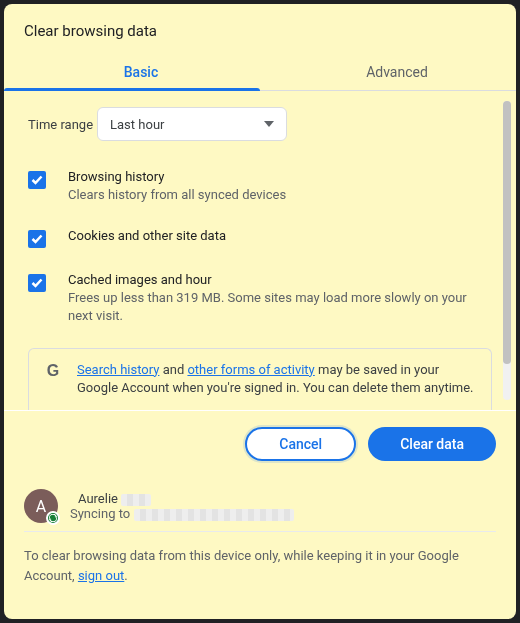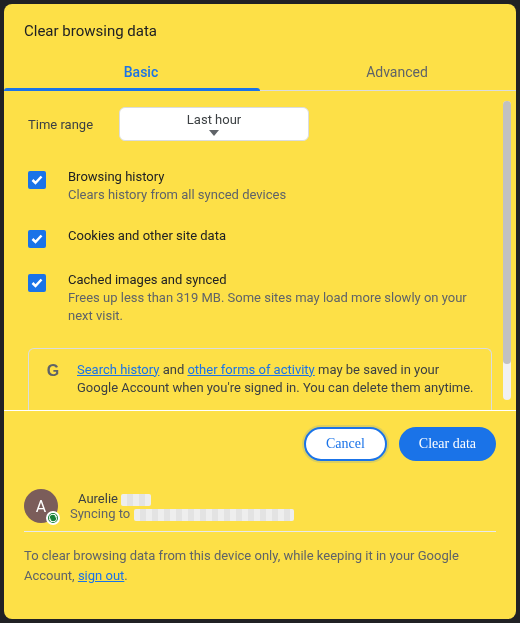--- a/index.html
+++ b/index.html
@@ -1,18 +1,18 @@
 <!DOCTYPE html>
 <html><head>
 <meta charset="utf-8">
 <style>
   * { box-sizing: border-box; margin: 0; padding: 0; }
   html, body { width: 520px; height: 623px; font-family: "Segoe UI", Roboto, Arial, sans-serif; font-size: 13px; color: #202124; background: #202124; }
   .dialog {
-    position: absolute; inset: 4px; background: #fde047; border-radius: 8px; overflow: hidden;
+    position: absolute; inset: 4px; background: #fef9c3; border-radius: 8px; overflow: hidden;
     display: flex; flex-direction: column;
   }
   .title {
     padding: 18px 20px 6px 20px; font-size: 15px; color: #202124;
   }
   .tabs {
     display: flex; border-bottom: 1px solid #dadce0; margin-top: 6px;
   }
   .tab {
     flex: 1; text-align: center; padding: 12px 0 10px 18px; font-size: 14px; color: #5f6368; cursor: pointer; position: relative;
@@ -31,27 +31,27 @@
     position: absolute; right: 3px; top: 10px; bottom: 10px; width: 12px;
     background: transparent;
   }
   .scrollbar-track {
     position: absolute; right: 2px; top: 0; bottom: 0; width: 8px; background: #f1f1f1; border-radius: 4px;
   }
   .scrollbar-thumb {
     position: absolute; right: 2px; top: 0; width: 8px; height: 88%; background: #c1c1c1; border-radius: 4px;
   }
   .row-time {
-    display: flex; align-items: center; gap: 26px; margin-bottom: 20px;
+    display: flex; align-items: center; gap: 4px; margin-bottom: 20px;
   }
   .row-time label { color: #3c4043; }
   .select {
     width: 190px; height: 34px; border: 1px solid #dadce0; border-radius: 6px;
-    display: flex; align-items: center; justify-content: space-between; padding: 4px 12px; cursor: pointer;
-    color: #3c4043; background: #fff; flex-direction: column;
+    display: flex; align-items: center; justify-content: space-between; padding: 12px 12px; cursor: pointer;
+    color: #3c4043; background: #fff;
   }
   .select svg { fill: #5f6368; }
   .option-row {
     display: flex; gap: 22px; padding: 8px 0 16px 0;
   }
   .checkbox {
     flex: 0 0 18px; width: 18px; height: 18px; border-radius: 2px; background: #1a73e8;
     display: flex; align-items: center; justify-content: center; margin-top: 2px; cursor: pointer;
   }
   .checkbox svg { stroke: #fff; stroke-width: 2.5; fill: none; }
@@ -63,21 +63,21 @@
   }
   .g-logo {
     flex: 0 0 20px; font-family: "Product Sans", Arial, sans-serif; font-weight: 600; font-size: 16px; color: #5f6368;
     line-height: 20px; text-align: center;
   }
   .info-box a { color: #1a73e8; text-decoration: underline; }
   .actions {
     display: flex; justify-content: flex-end; gap: 12px; padding: 16px 20px; border-top: 1px solid #fff;
   }
   .btn {
-    height: 34px; padding: 0 20px; border-radius: 17px; font-size: 14px; cursor: pointer; display: inline-flex; align-items: center; justify-content: center; font-family: Liberation Serif, serif;
+    height: 34px; padding: 0 32px; border-radius: 17px; font-size: 14px; cursor: pointer; display: inline-flex; align-items: center; justify-content: center;
   }
   .btn-cancel {
     background: #fff; color: #1a73e8; border: 2px solid #1a73e8; font-weight: 500;
     box-shadow: 0 0 0 2px rgba(26,115,232,0.15);
   }
   .btn-primary {
     background: #1a73e8; color: #fff; border: none; font-weight: 500; text-align: center;
   }
   .account {
     display: flex; align-items: center; gap: 12px; padding: 12px 20px 8px 20px;
@@ -146,21 +146,21 @@
         </div>
       </div>
 
       <div class="option-row">
         <div class="checkbox">
           <svg width="12" height="10" viewBox="0 0 12 10">
               <polyline points="1.5 5 4.5 8 10.5 1.5"></polyline>
             </svg>
         </div>
         <div class="opt-text">
-          <div class="opt-title">Cached images and synced</div>
+          <div class="opt-title">Cached images and hour</div>
           <div class="opt-desc">Frees up less than 319 MB. Some sites may load more slowly on your next visit.</div>
         </div>
       </div>
 
       <div class="info-box">
         <div class="g-logo">G</div>
         <div>
           <a href="#">Search history</a><span> and </span><a href="#">other forms of activity</a><span> may be saved in your Google Account when you're signed in. You can delete them anytime.</span>
         </div>
       </div>

